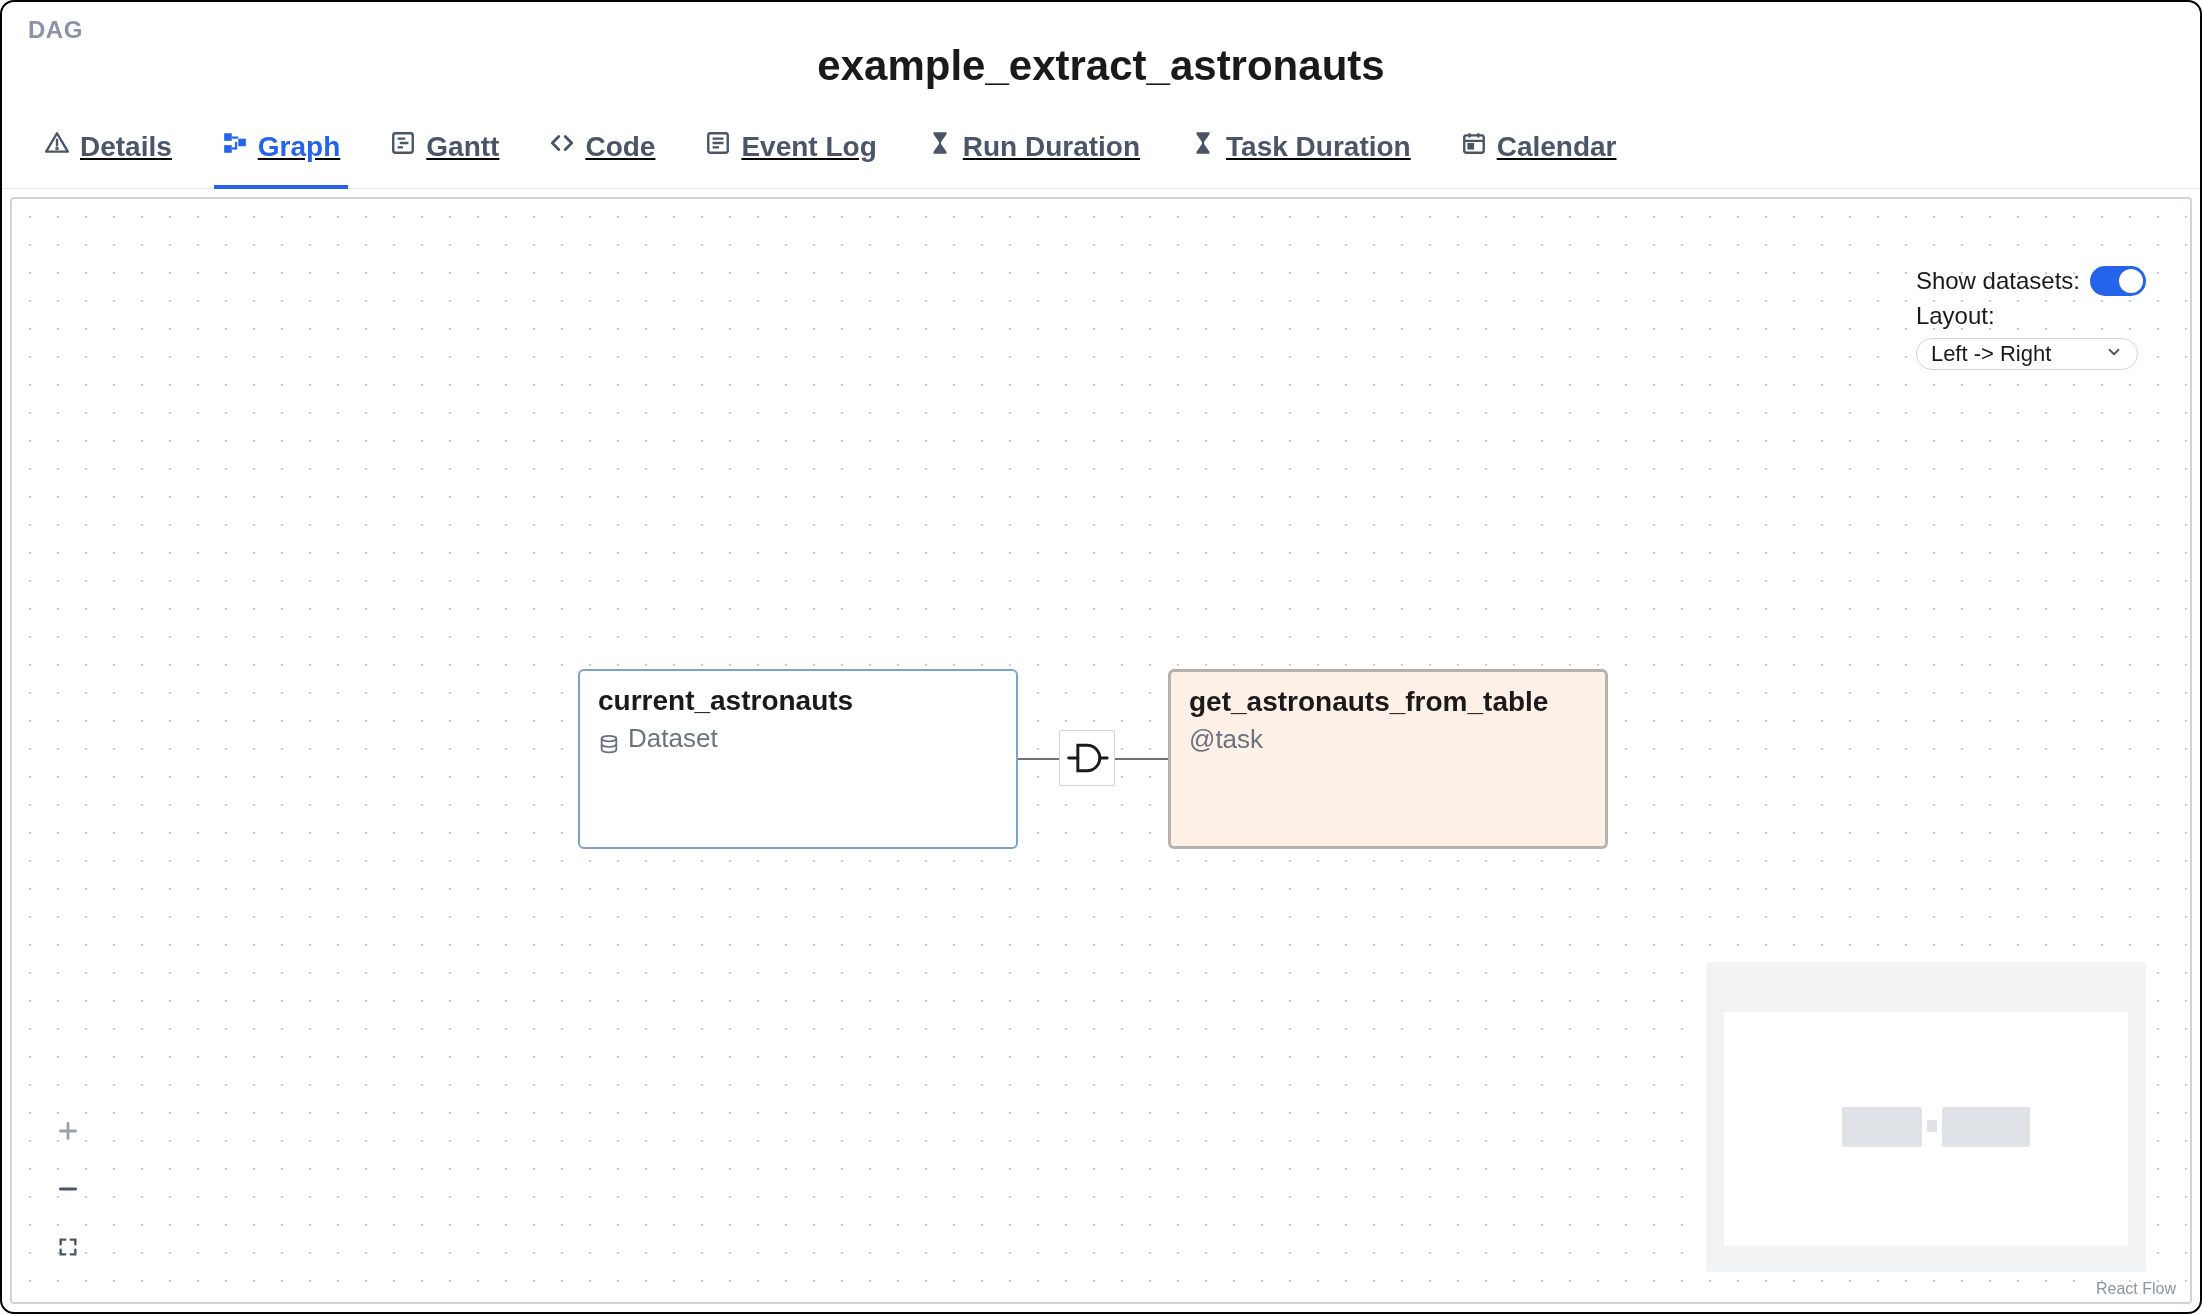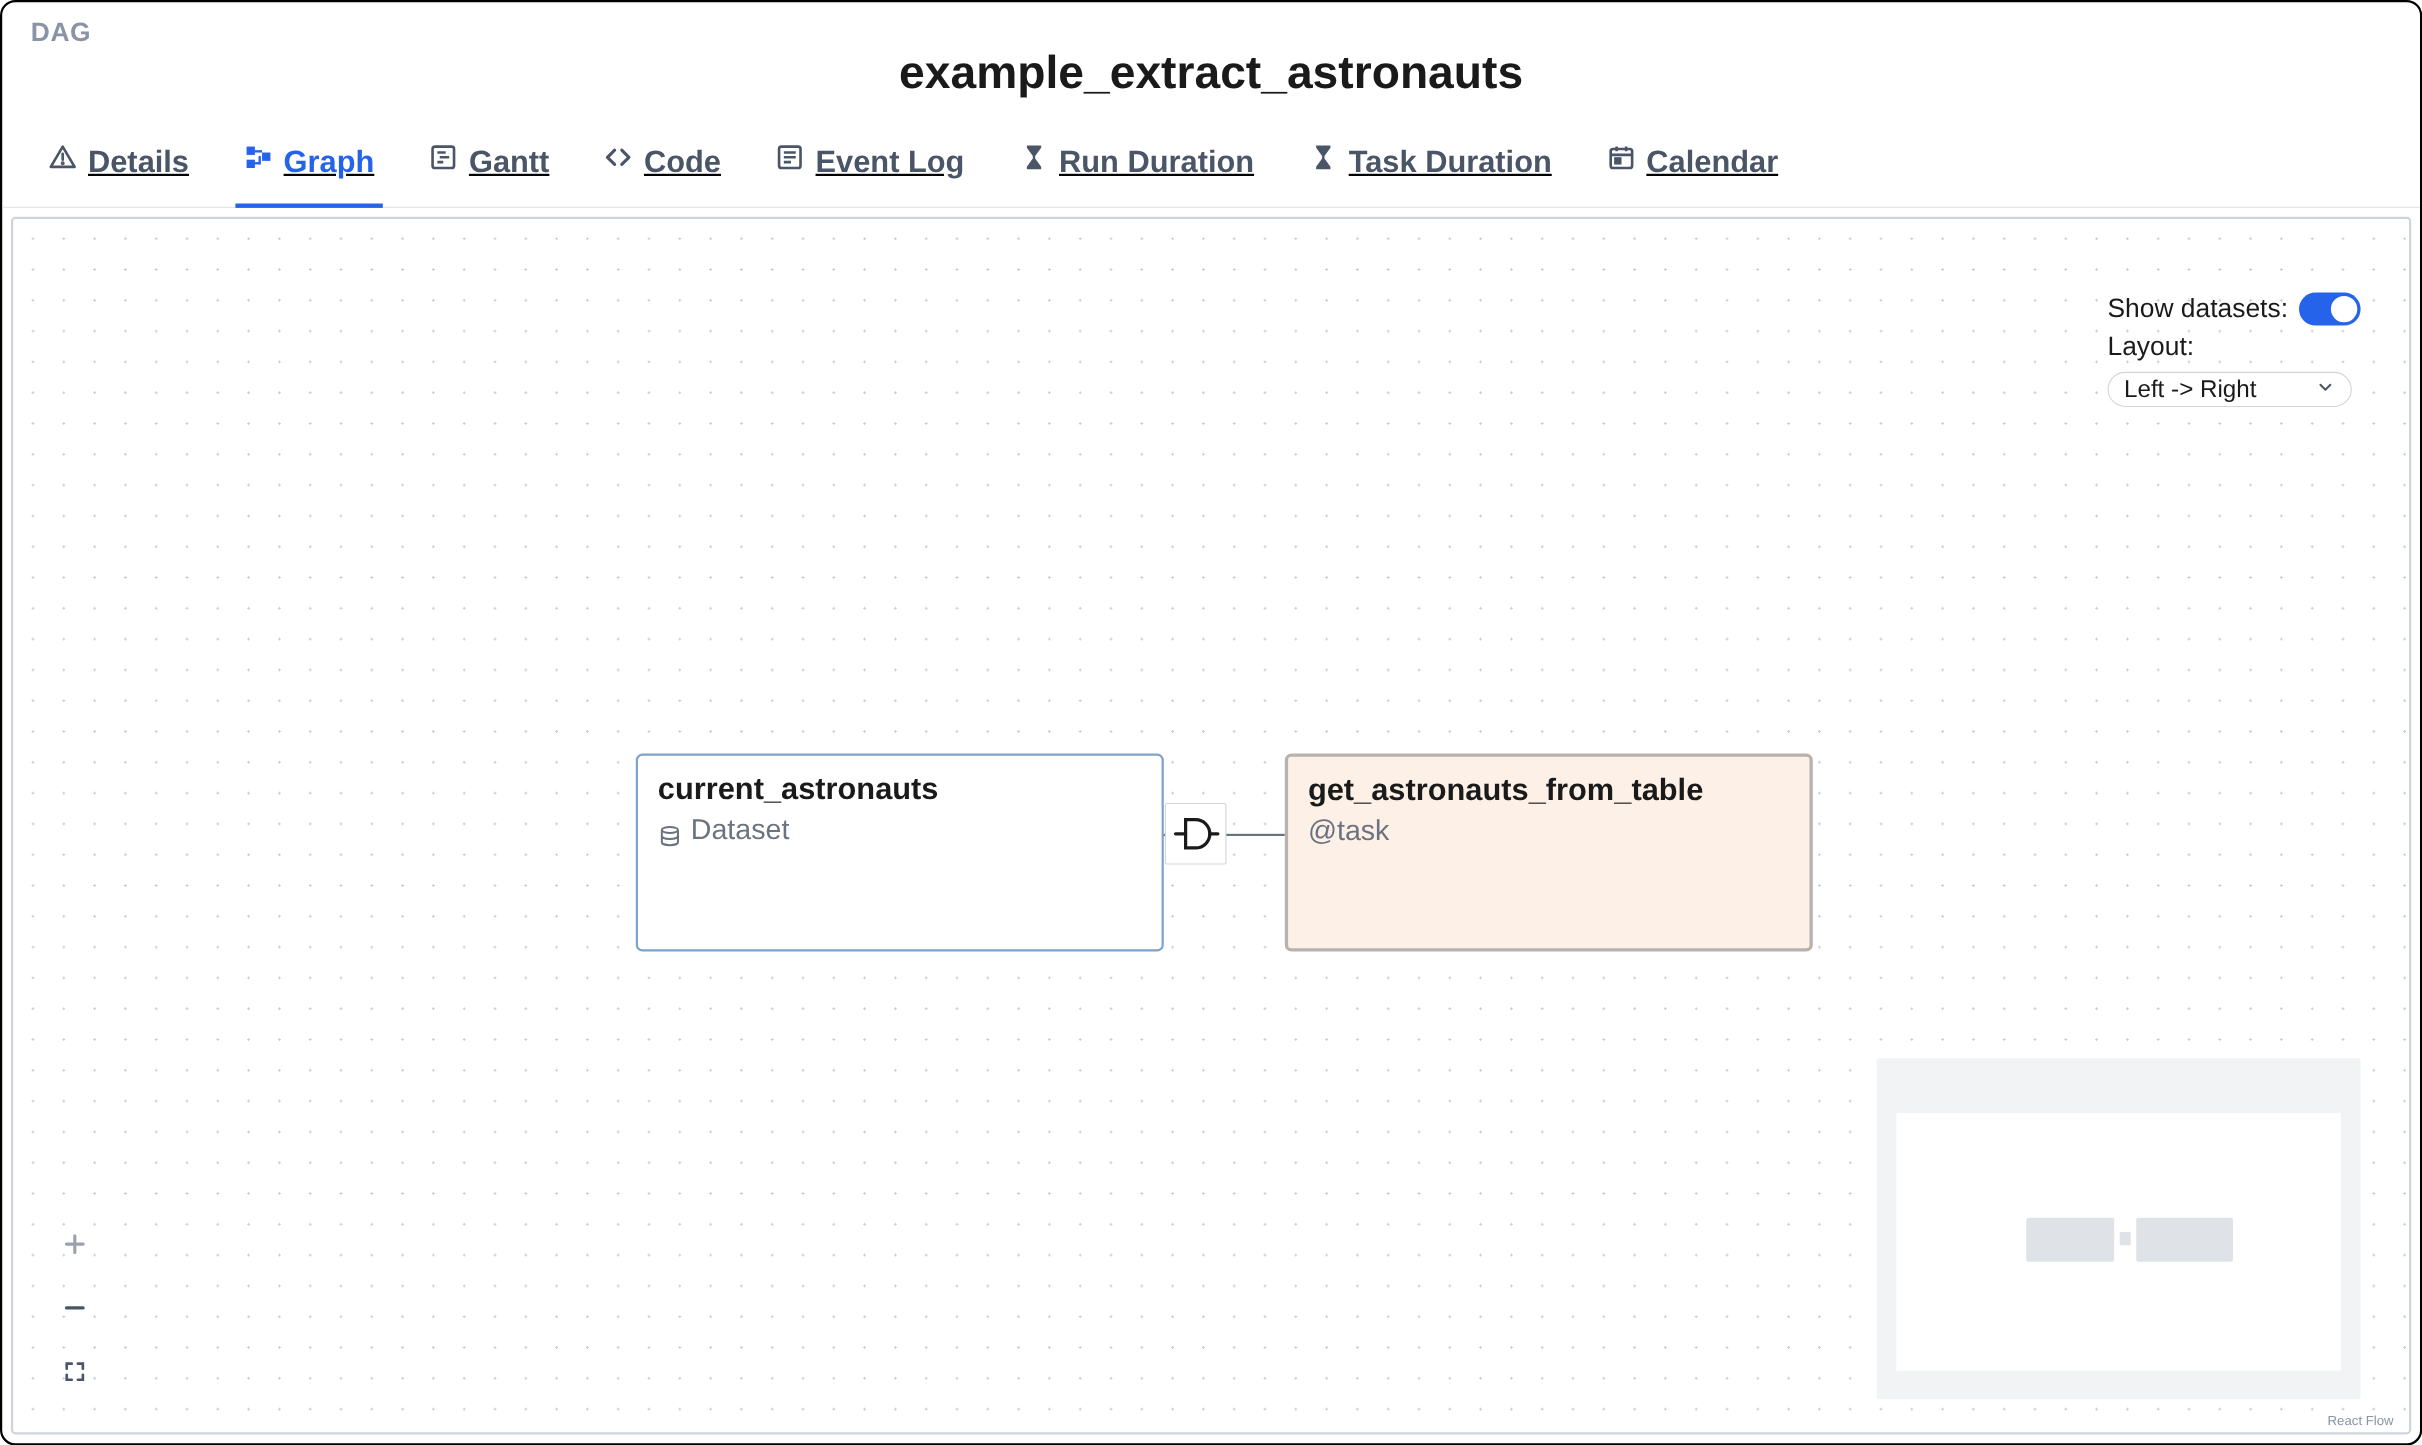--- a/index.html
+++ b/index.html
@@ -126,24 +126,23 @@
     align-items: center;
     justify-content: space-between;
     cursor: pointer;
     color: #1a1a1a;
   }
 
   .node {
     position: absolute;
     border-radius: 6px;
     padding: 14px 18px 18px 18px;
-    width: 480px;
+    width: 440px;
     height: 180px;
     cursor: pointer;
-    margin-top: 16px;
   }
   .node .node-title {
     font-size: 28px;
     font-weight: 700;
     color: #1a1a1a;
   }
   .node .node-sub {
     display: flex;
     align-items: flex-end;
     gap: 8px;
@@ -239,21 +238,21 @@
     top: 108px;
     width: 10px;
     height: 12px;
     background: #dfe3e8;
   }
 
   .attrib {
     position: absolute;
     right: 14px;
     bottom: 4px;
-    font-size: 12px;
+    font-size: 16px;
     color: #8a94a6;
   }
 
   .db-icon { width: 22px; height: 22px; flex-shrink: 0; }
 </style>
 </head>
 <body>
 
 <div class="frame">
 

